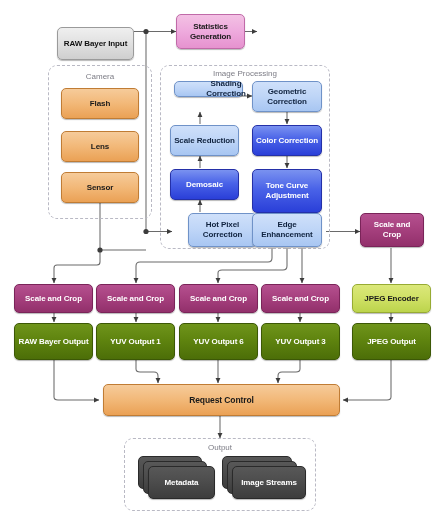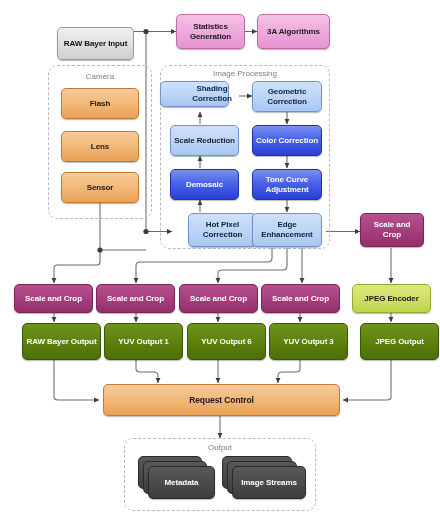--- a/index.html
+++ b/index.html
@@ -71,21 +71,20 @@
     background:linear-gradient(180deg,#b濃);
     background:linear-gradient(180deg,#b5508f 0%,#a7417f 45%,#92306b 100%);
     border:1px solid #7a2459;
     color:#ffffff;
   }
   
   .n-olive{
     background:linear-gradient(180deg,#6f941b 0%,#5f840f 45%,#4c6e08 100%);
     border:1px solid #3c5806;
     color:#ffffff;
-    margin-left:8px;
   }
   
   .n-yellow{
     background:linear-gradient(180deg,#dbe87a 0%,#cfe065 50%,#bcd44c 100%);
     border:1px solid #97ab33;
     color:#1a1a1a;
   }
   
   .n-dark{
     background:linear-gradient(180deg,#585858 0%,#4d4d4d 45%,#3d3d3d 100%);
@@ -190,40 +189,39 @@
       <circle cx="146" cy="31.5" r="2.6"></circle>
       <circle cx="146" cy="231.5" r="2.6"></circle>
       <circle cx="100" cy="250" r="2.6"></circle>
     </g>
   </svg>
 
   <div class="node n-grey" style="left:57px;top:15px;width:77px;height:33px;margin-top:12px;">RAW Bayer Input</div>
 
   <div class="node n-pink" style="left:176px;top:14px;width:69px;height:35px;">Statistics Generation</div>
 
-  <div class="node n-pink" style="left:257px;top:14px;width:73px;height:35px;">3A Algorithms</div>
 
   <div class="group" style="left:48px;top:65px;width:104px;height:154px;"></div>
   <div class="group-title" style="left:48px;top:72px;width:104px;">Camera</div>
 
   <div class="node n-orange" style="left:61px;top:131px;width:78px;height:31px;">Lens</div>
   <div class="node n-orange" style="left:61px;top:88px;width:78px;height:31px;">Flash</div>
   <div class="node n-orange" style="left:61px;top:172px;width:78px;height:31px;">Sensor</div>
 
   <div class="group" style="left:160px;top:65px;width:170px;height:184px;"></div>
   <div class="group-title" style="left:160px;top:69px;width:170px;">Image Processing</div>
 
-  <div class="node n-blue-l" style="left:160px;top:81px;width:69px;height:26px;padding-left:38px;">Shading Correction</div>
+  <div class="node n-blue-l" style="left:174px;top:81px;width:69px;height:16px;padding-left:38px;">Shading Correction</div>
   <div class="node n-blue-l" style="left:252px;top:81px;width:70px;height:31px;">Geometric Correction</div>
 
   <div class="node n-blue-l" style="left:170px;top:125px;width:69px;height:31px;">Scale Reduction</div>
   <div class="node n-blue-d" style="left:252px;top:125px;width:70px;height:31px;">Color Correction</div>
 
   <div class="node n-blue-d" style="left:170px;top:169px;width:69px;height:31px;">Demosaic</div>
-  <div class="node n-blue-d" style="left:252px;top:169px;width:70px;height:31px;">Tone Curve Adjustment</div>
+  <div class="node n-blue-d" style="left:252px;top:169px;width:70px;height:44px;">Tone Curve Adjustment</div>
 
   <div class="node n-blue-l" style="left:188px;top:213px;width:69px;height:34px;">Hot Pixel Correction</div>
   <div class="node n-blue-l" style="left:252px;top:213px;width:70px;height:34px;">Edge Enhancement</div>
 
   <div class="node n-magenta" style="left:360px;top:213px;width:64px;height:34px;">Scale and Crop</div>
 
   <div class="node n-magenta" style="left:14px;top:284px;width:79px;height:29px;">Scale and Crop</div>
   <div class="node n-magenta" style="left:96px;top:284px;width:79px;height:29px;">Scale and Crop</div>
   <div class="node n-magenta" style="left:179px;top:284px;width:79px;height:29px;">Scale and Crop</div>
   <div class="node n-magenta" style="left:261px;top:284px;width:79px;height:29px;">Scale and Crop</div>

